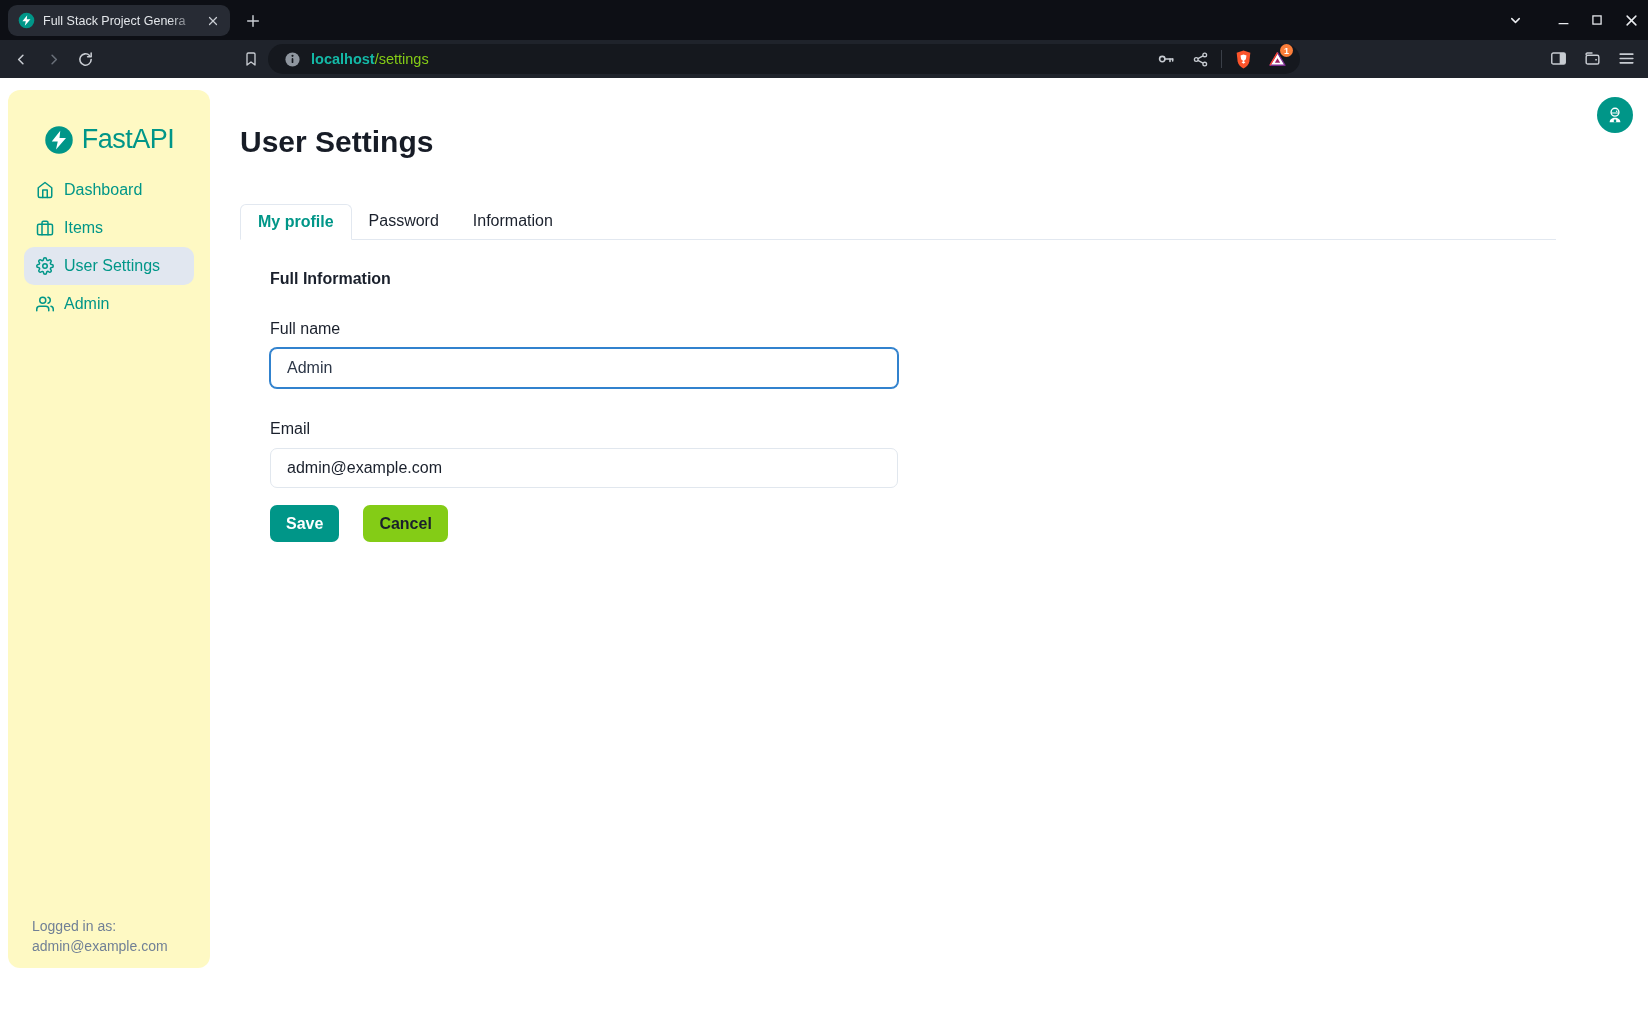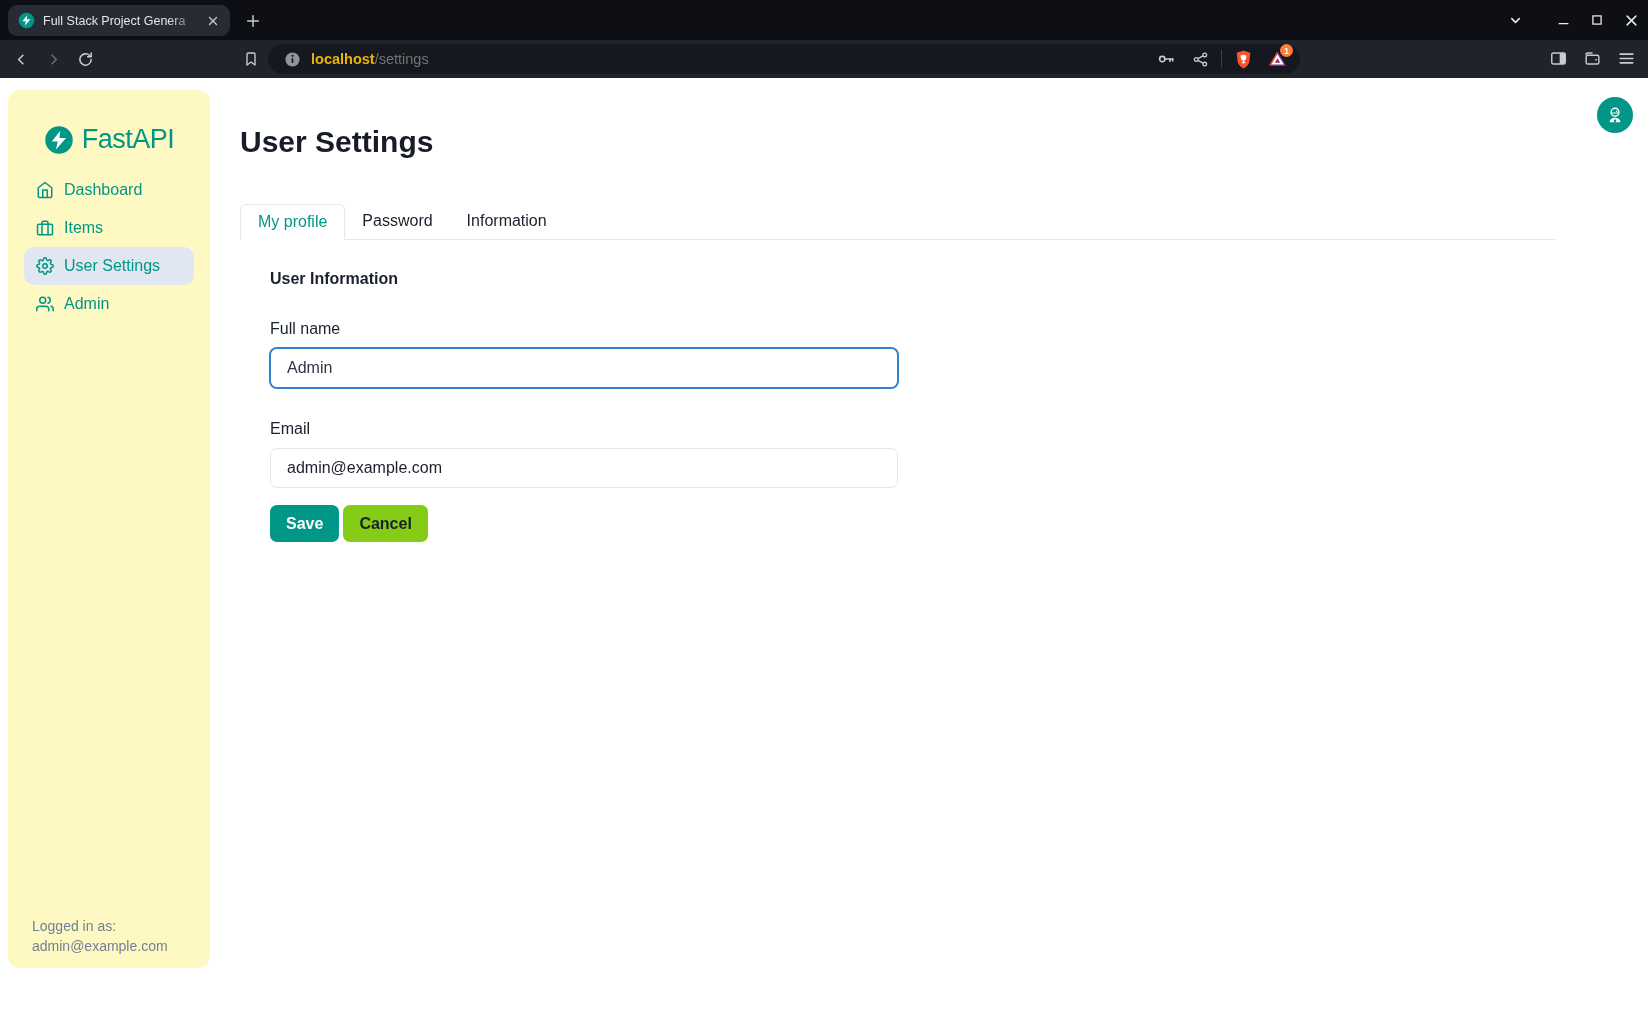--- a/index.html
+++ b/index.html
@@ -27,22 +27,22 @@
 
   
   .toolbar { position:relative; height:38px; background:#1f232b; }
   .nav-btn { position:absolute; top:4px; width:30px; height:30px; display:flex; align-items:center;
          justify-content:center; color:#c8ccd2; cursor:pointer; }
   .nav-btn.disabled { color:#696f79; }
   .url-pill { position:absolute; left:268px; top:4px; width:1032px; height:30px; background:#15181e;
          border-radius:15px; display:flex; align-items:center; padding:0 10px 0 10px; cursor:text; }
   .info-badge { width:17px; height:17px; margin:0 10px 0 6px; flex:0 0 auto; }
   .url-text { font-size:14.5px; }
-  .url-host { color:#eab308; font-weight:700; }
-  .url-path { color:#737373; }
+  .url-host { color:#14b8a6; font-weight:700; }
+  .url-path { color:#84cc16; }
   .pill-right { margin-left:auto; display:flex; align-items:center; gap:8px; }
   .pill-icon { width:26px; height:26px; display:flex; align-items:center; justify-content:center;
          color:#c8ccd2; cursor:pointer; position:relative; }
   .pill-sep { width:1px; height:18px; background:#3a3f48; }
   .badge { position:absolute; top:-2px; right:-3px; min-width:13px; height:13px; background:#fb7e3a;
          border-radius:7px; color:#fff; font-size:9px; font-weight:700; display:flex;
          align-items:center; justify-content:center; padding:0 3px; }
   .toolbar-right { position:absolute; right:8px; top:4px; display:flex; align-items:center; gap:6px; }
   .tr-btn { width:28px; height:28px; display:flex; align-items:center; justify-content:center;
          color:#c8ccd2; cursor:pointer; }
@@ -64,30 +64,30 @@
          line-height:20px; }
 
   .avatar-btn { position:absolute; left:1597px; top:19px; width:36px; height:36px; border-radius:50%;
          background:#009688; display:flex; align-items:center; justify-content:center; cursor:pointer; }
 
   .main { position:absolute; left:240px; top:0; width:1316px; }
   .page-title { margin-top:47px; font-size:30px; font-weight:700; color:#171c26; }
   .tabs { margin-top:45px; display:flex; border-bottom:1px solid #e2e8f0; }
   .tab-item { padding:8px 17px; font-size:16px; color:#1a202c; cursor:pointer; }
   .tab-item.active { color:#009688; background:#fff; border:1px solid #e2e8f0; border-bottom:1px solid #fff;
-         border-radius:6px 6px 0 0; margin-bottom:-1px; }
+         border-radius:6px 6px 0 0; margin-bottom:-1px;font-weight:bold; }
   .form { padding:30px 0 0 30px; }
   .section-title { font-size:16px; font-weight:700; color:#1a202c; }
   .field-label { display:block; margin-top:32px; font-size:16px; color:#1a202c; }
   .text-input { display:block; margin-top:10px; width:628px; height:40px; border-radius:7px;
          padding:0 16px; font-size:16px; color:#2d3748; background:#fff; outline:none;
          font-family:"Liberation Sans", sans-serif; }
   .text-input.focused { border:1px solid #3182ce; box-shadow:0 0 0 1px #3182ce; }
   .text-input.normal { border:1px solid #e1e7ee; color:#1a202c; }
-  .btn-row { margin-top:17px; display:flex; gap:4px; }
+  .btn-row { margin-top:17px; display:flex; gap:24px; }
   .btn { height:37px; padding:0 16px; border:none; border-radius:7px; font-size:16px; font-weight:600;
          cursor:pointer; font-family:"Liberation Sans", sans-serif; }
   .btn-save { background:#009688; color:#fff; }
   .btn-cancel { background:#84cc16; color:#1a202c; }
 
   .i { display:inline-flex; }
 </style>
 </head>
 <body>
 
@@ -308,21 +308,21 @@
     <div class="main">
       <h1 class="page-title">User Settings</h1>
 
       <div class="tabs">
         <div class="tab-item active">My profile</div>
         <div class="tab-item">Password</div>
         <div class="tab-item">Information</div>
       </div>
 
       <div class="form">
-        <div class="section-title">User Information</div>
+        <div class="section-title">Full Information</div>
 
         <label class="field-label">Full name</label>
         <input class="text-input focused" type="text" value="Admin" style="">
 
         <label class="field-label">Email</label>
         <input class="text-input normal" type="text" value="admin@example.com" style="">
 
         <div class="btn-row">
           <button class="btn btn-save">Save</button>
           <button class="btn btn-cancel">Cancel</button>

